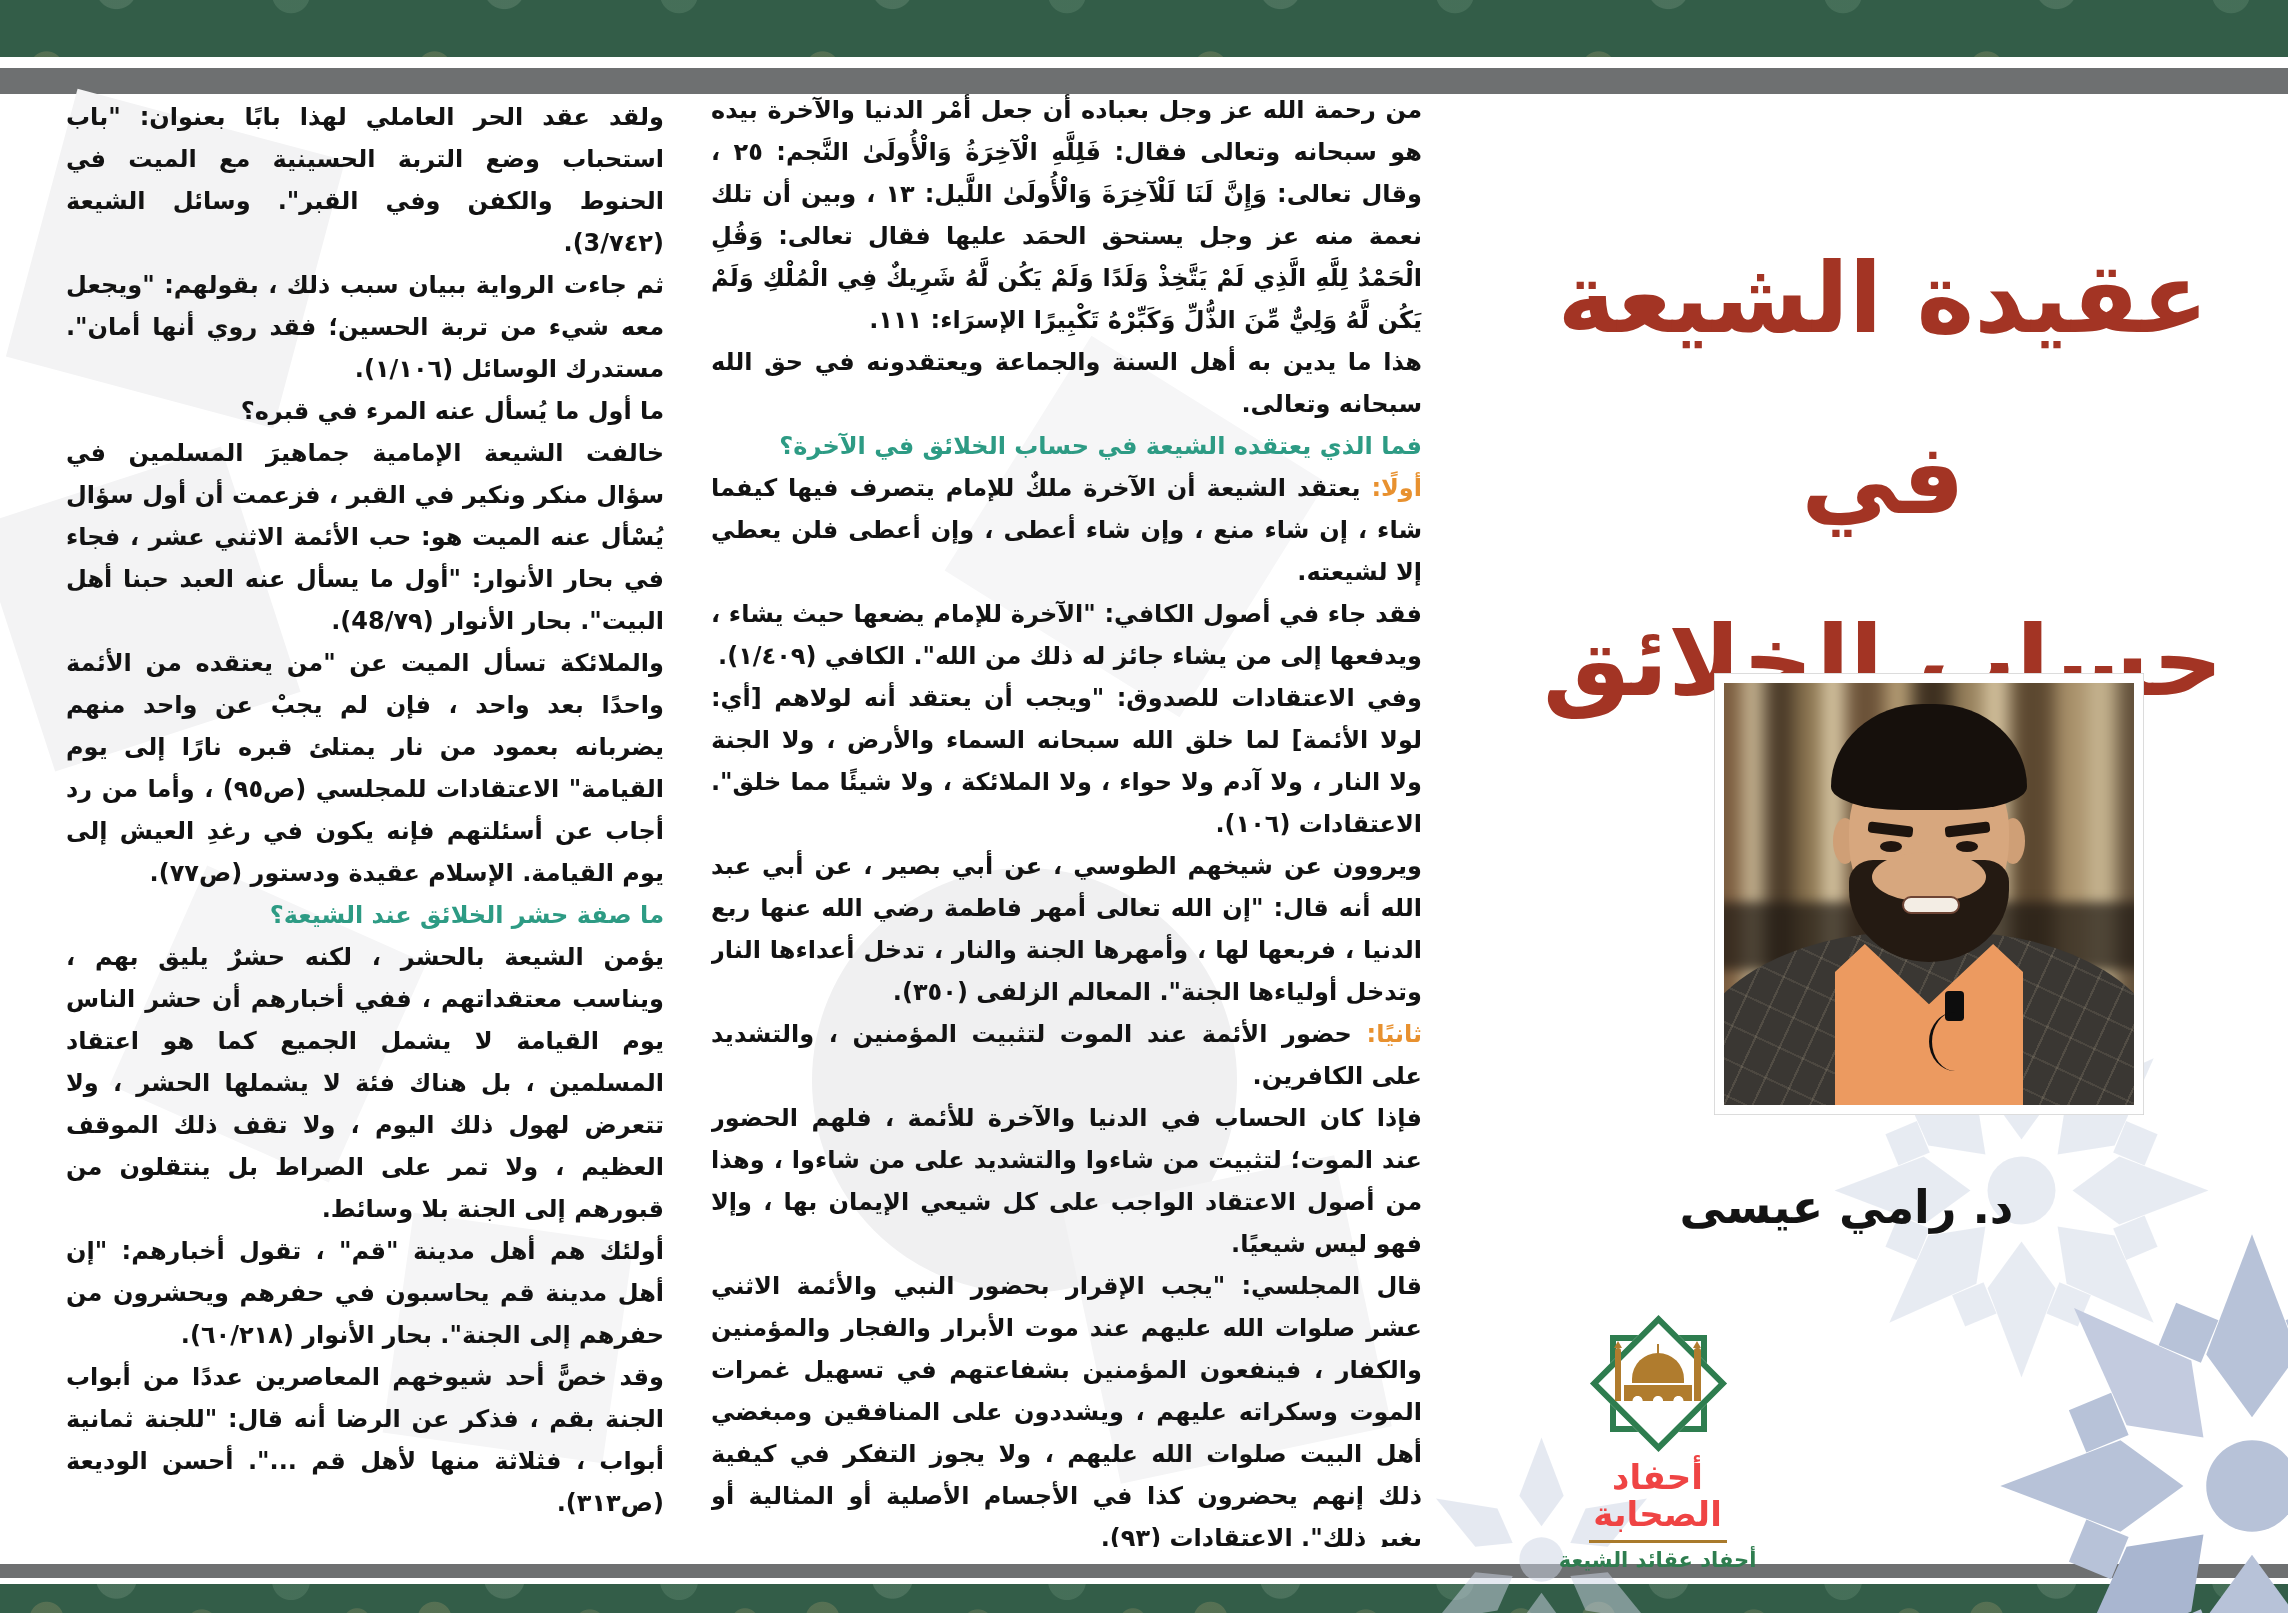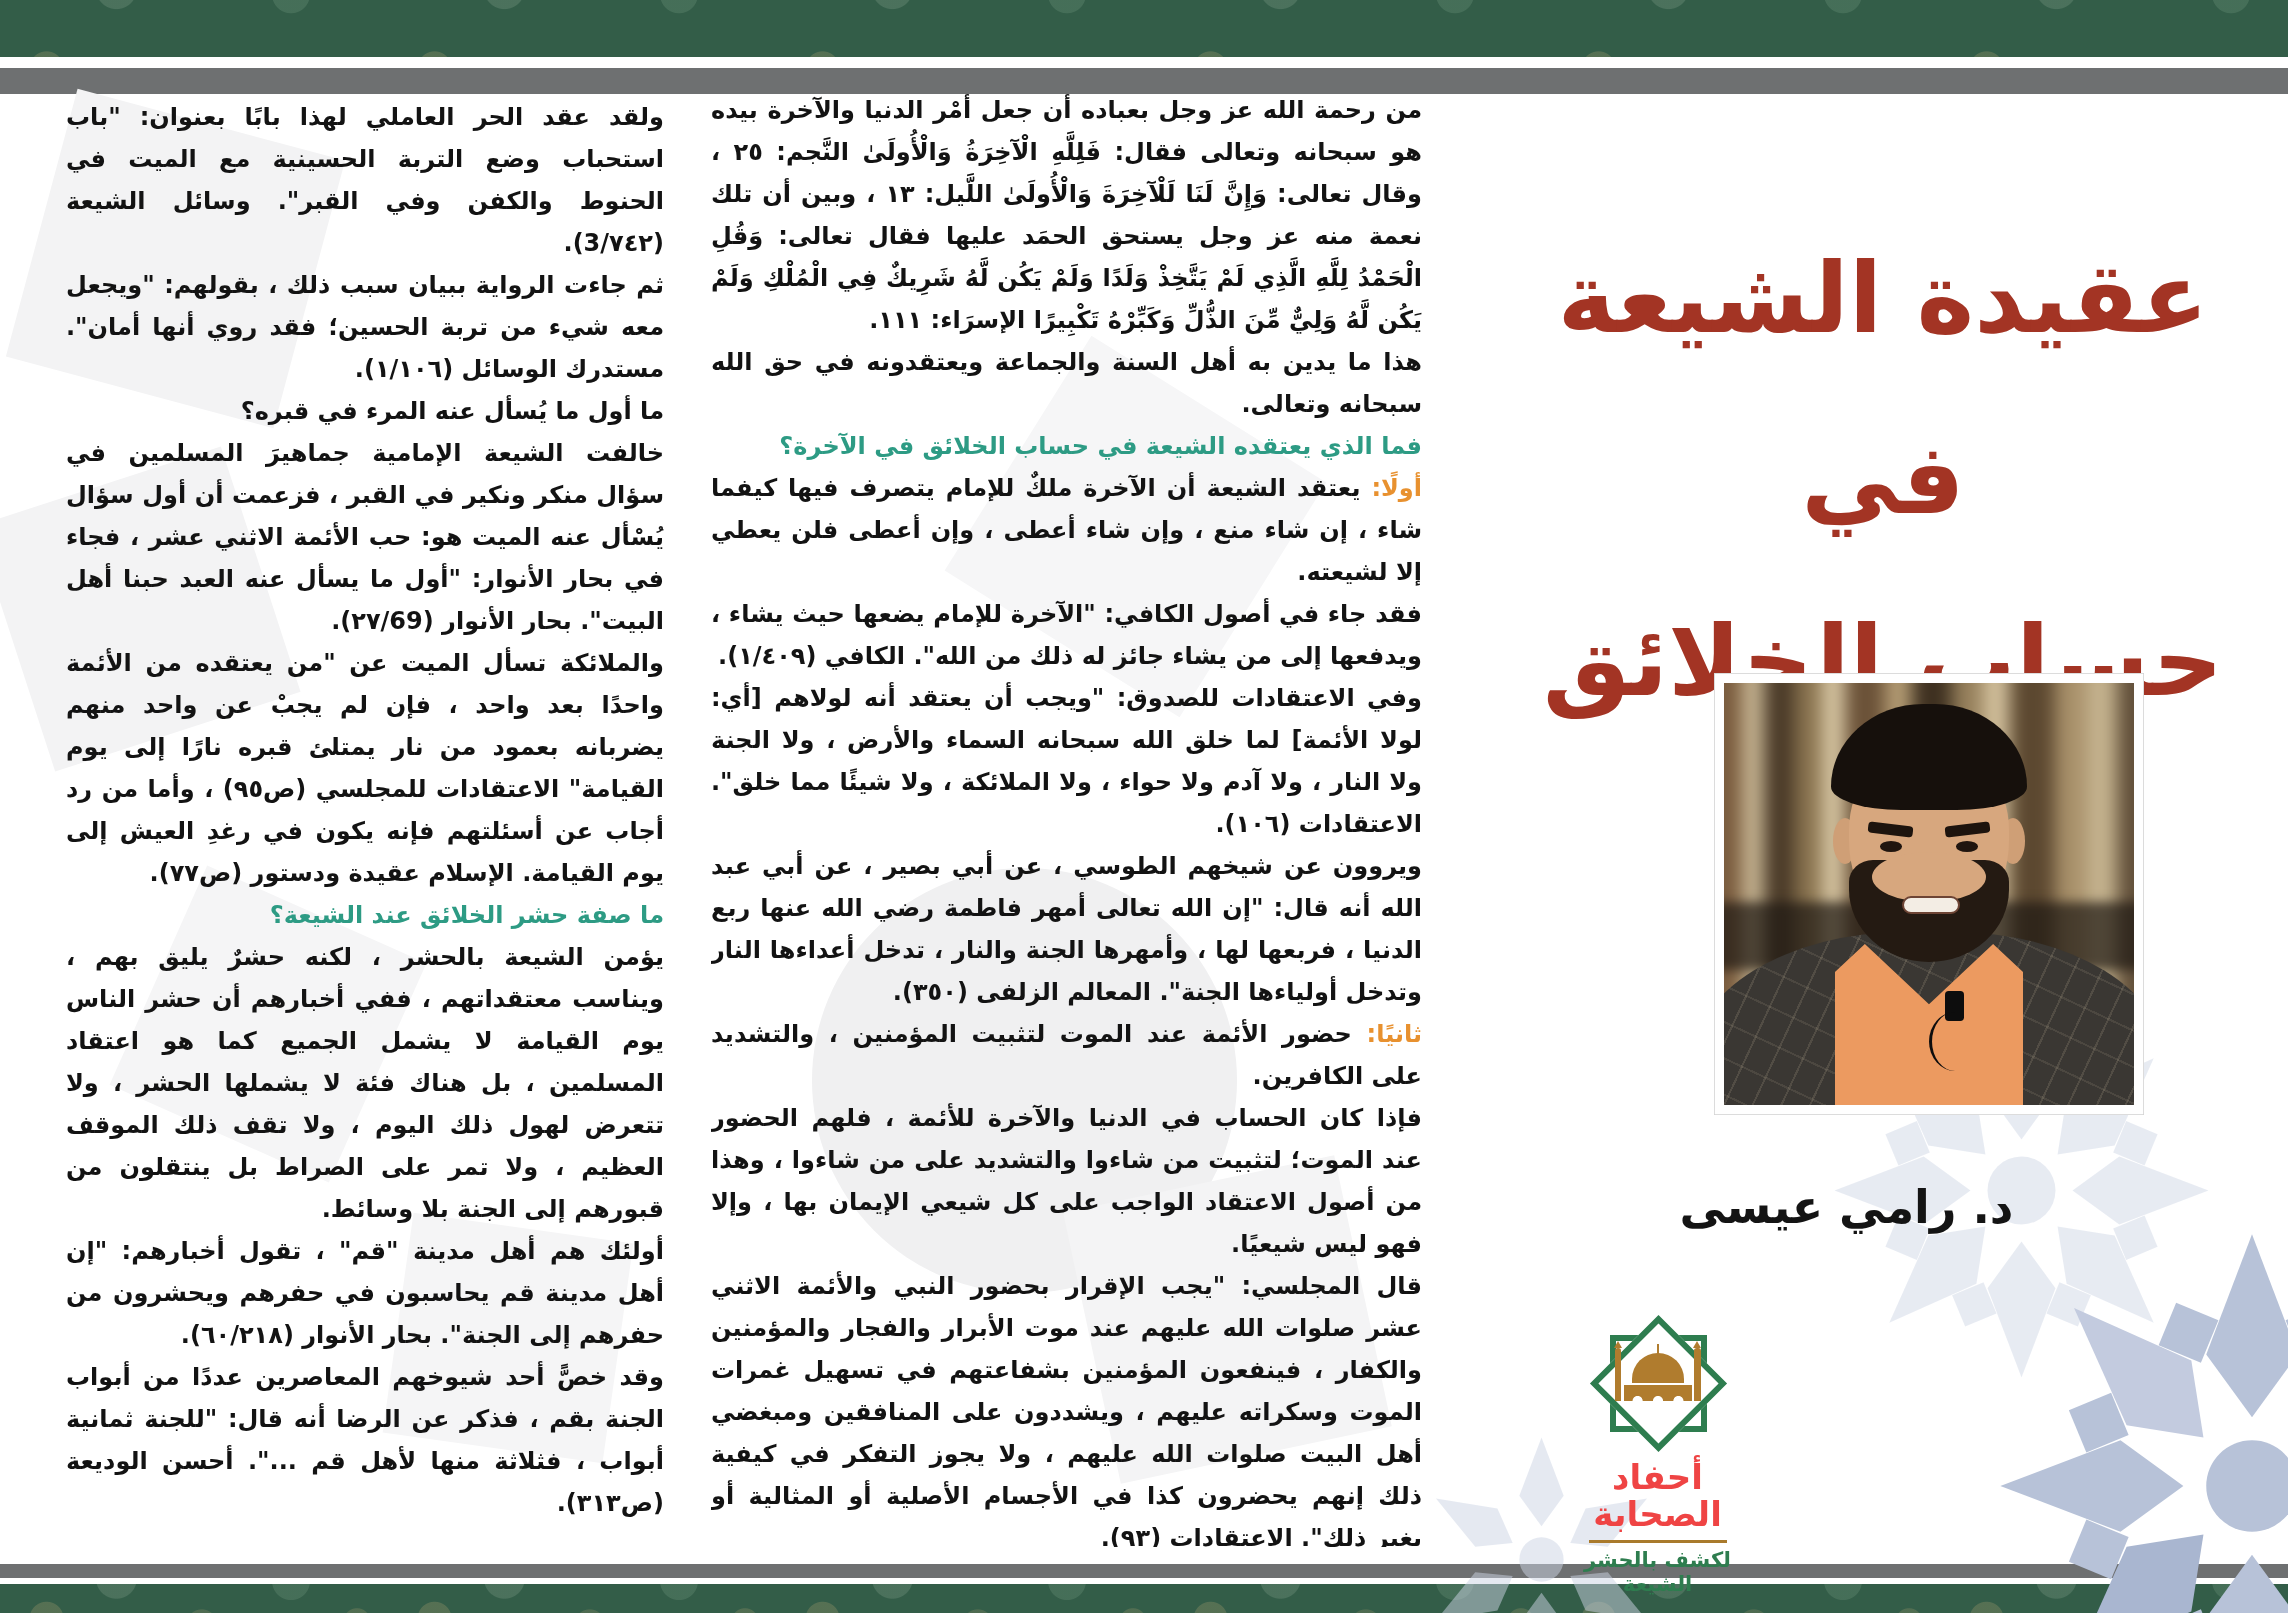--- a/index.html
+++ b/index.html
@@ -280,21 +280,21 @@
       <g transform="rotate(300)">
           <path d="M0,-88 L16,-46 L0,-24 L-16,-46 Z"></path>
         </g>
     </g>
   </svg>
 
   <div class="col col-left">
     <p class="blk">ولقد عقد الحر العاملي لهذا بابًا بعنوان: "باب استحباب وضع التربة الحسينية مع الميت في الحنوط والكفن وفي القبر". وسائل الشيعة (3/٧٤٢).</p>
     <p class="blk">ثم جاءت الرواية ببيان سبب ذلك ، بقولهم: "ويجعل معه شيء من تربة الحسين؛ فقد روي أنها أمان". مستدرك الوسائل (١/١٠٦).</p>
     <p class="blk q-black">ما أول ما يُسأل عنه المرء في قبره؟</p>
-    <p class="blk">خالفت الشيعة الإمامية جماهيرَ المسلمين في سؤال منكر ونكير في القبر ، فزعمت أن أول سؤال يُسْأل عنه الميت هو: حب الأئمة الاثني عشر ، فجاء في بحار الأنوار: "أول ما يسأل عنه العبد حبنا أهل البيت". بحار الأنوار (٢٧/69).</p>
+    <p class="blk">خالفت الشيعة الإمامية جماهيرَ المسلمين في سؤال منكر ونكير في القبر ، فزعمت أن أول سؤال يُسْأل عنه الميت هو: حب الأئمة الاثني عشر ، فجاء في بحار الأنوار: "أول ما يسأل عنه العبد حبنا أهل البيت". بحار الأنوار (48/٧٩).</p>
     <p class="blk">والملائكة تسأل الميت عن "من يعتقده من الأئمة واحدًا بعد واحد ، فإن لم يجبْ عن واحد منهم يضربانه بعمود من نار يمتلئ قبره نارًا إلى يوم القيامة" الاعتقادات للمجلسي (ص٩٥) ، وأما من رد أجاب عن أسئلتهم فإنه يكون في رغدِ العيش إلى يوم القيامة. الإسلام عقيدة ودستور (ص٧٧).</p>
     <p class="blk h-green">ما صفة حشر الخلائق عند الشيعة؟</p>
     <p class="blk">يؤمن الشيعة بالحشر ، لكنه حشرٌ يليق بهم ، ويناسب معتقداتهم ، ففي أخبارهم أن حشر الناس يوم القيامة لا يشمل الجميع كما هو اعتقاد المسلمين ، بل هناك فئة لا يشملها الحشر ، ولا تتعرض لهول ذلك اليوم ، ولا تقف ذلك الموقف العظيم ، ولا تمر على الصراط بل ينتقلون من قبورهم إلى الجنة بلا وسائط.</p>
     <p class="blk">أولئك هم أهل مدينة "قم" ، تقول أخبارهم: "إن أهل مدينة قم يحاسبون في حفرهم ويحشرون من حفرهم إلى الجنة". بحار الأنوار (٦٠/٢١٨).</p>
     <p class="blk">وقد خصًّ أحد شيوخهم المعاصرين عددًا من أبواب الجنة بقم ، فذكر عن الرضا أنه قال: "للجنة ثمانية أبواب ، فثلاثة منها لأهل قم ...". أحسن الوديعة (ص٣١٣).</p>
 
   </div>
 
   <div class="col col-mid">
     <p class="blk">من رحمة الله عز وجل بعباده أن جعل أمْر الدنيا والآخرة بيده هو سبحانه وتعالى فقال: فَلِلَّهِ الْآخِرَةُ وَالْأُولَىٰ النَّجم: ٢٥ ، وقال تعالى: وَإِنَّ لَنَا لَلْآخِرَةَ وَالْأُولَىٰ اللَّيل: ١٣ ، وبين أن تلك نعمة منه عز وجل يستحق الحمَد عليها فقال تعالى: وَقُلِ الْحَمْدُ لِلَّهِ الَّذِي لَمْ يَتَّخِذْ وَلَدًا وَلَمْ يَكُن لَّهُ شَرِيكٌ فِي الْمُلْكِ وَلَمْ يَكُن لَّهُ وَلِيٌّ مِّنَ الذُّلِّ وَكَبِّرْهُ تَكْبِيرًا الإسرَاء: ١١١.</p>
@@ -345,17 +345,17 @@
       <div class="mosque">
         <div class="finial"></div>
         <div class="dome"></div>
         <div class="minaret min-l"></div>
         <div class="minaret min-r"></div>
         <div class="mosque-base"></div>
       </div>
     </div>
     <div class="logo-name">أحفاد الصحابة</div>
     <div class="logo-line"></div>
-    <div class="logo-tagline">لكشف بالحشر الشيعة</div>
+    <div class="logo-tagline">أحفاد عقائد الشيعة</div>
   </div>
 
 </div>
 
 
 </body></html>

